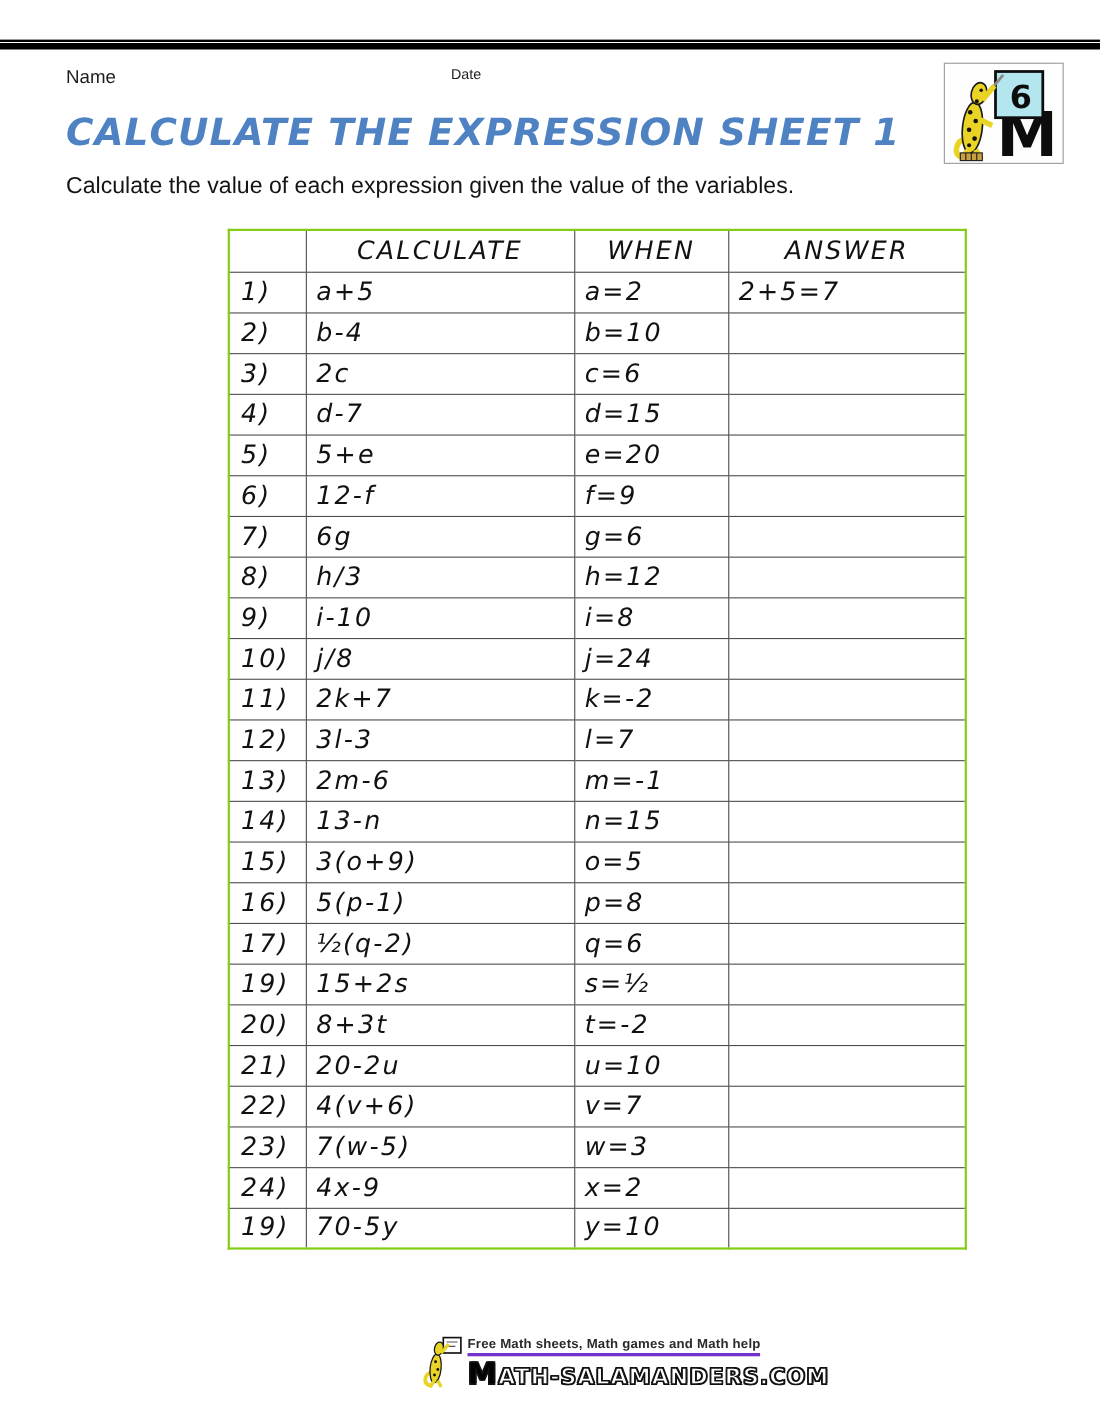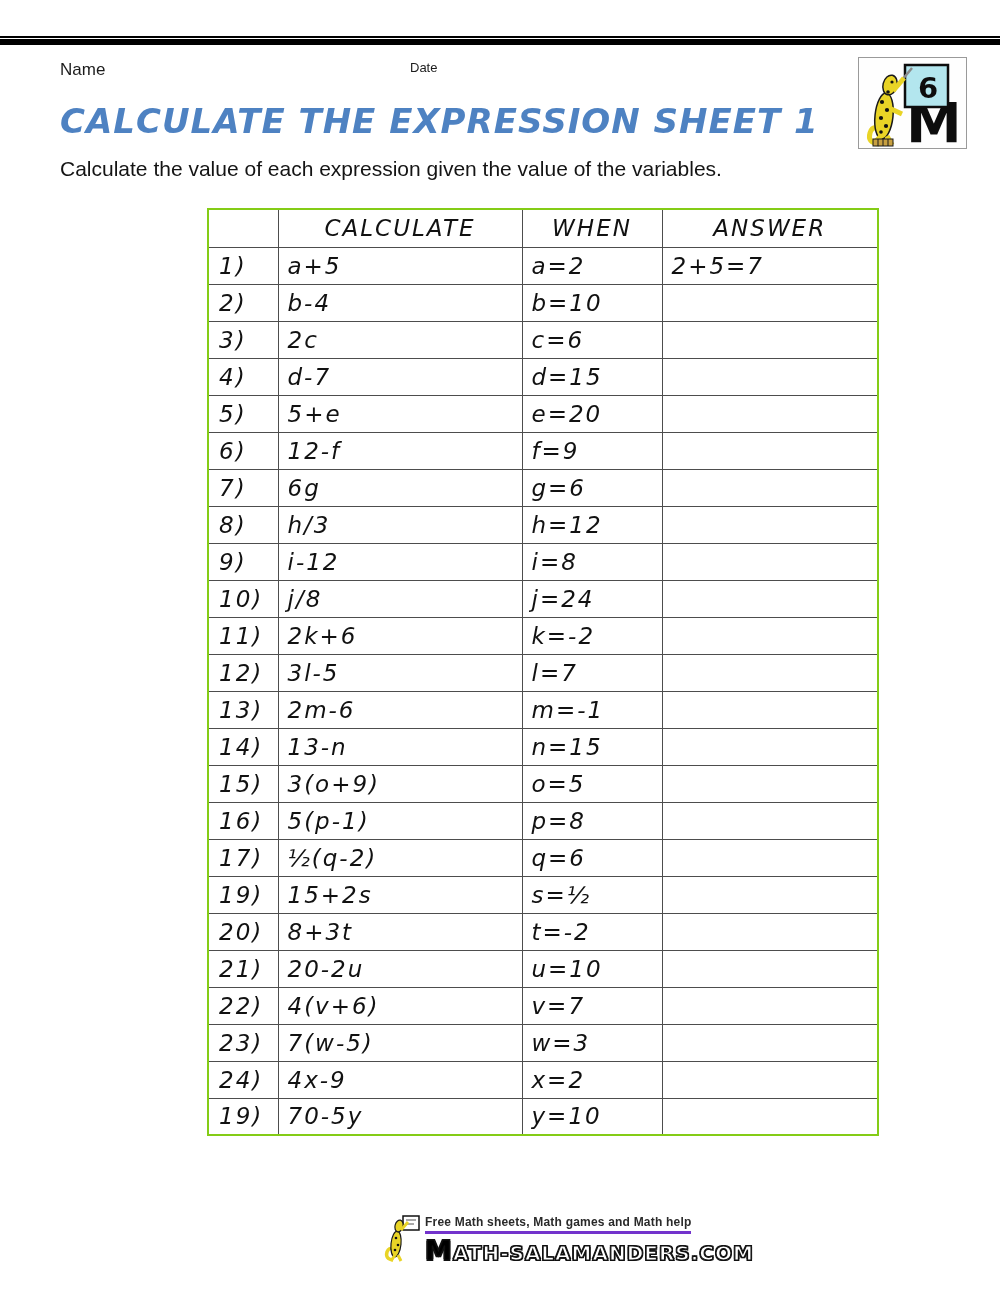--- a/index.html
+++ b/index.html
@@ -186,39 +186,39 @@
     <td></td>
   </tr>
       <tr>
     <td class="num-cell">8)</td>
     <td>h/3</td>
     <td>h=12</td>
     <td></td>
   </tr>
       <tr>
     <td class="num-cell">9)</td>
-    <td>i-12</td>
+    <td>i-10</td>
     <td>i=8</td>
     <td></td>
   </tr>
       <tr>
     <td class="num-cell">10)</td>
     <td>j/8</td>
     <td>j=24</td>
     <td></td>
   </tr>
       <tr>
     <td class="num-cell">11)</td>
-    <td>2k+6</td>
+    <td>2k+7</td>
     <td>k=-2</td>
     <td></td>
   </tr>
       <tr>
     <td class="num-cell">12)</td>
-    <td>3l-5</td>
+    <td>3l-3</td>
     <td>l=7</td>
     <td></td>
   </tr>
       <tr>
     <td class="num-cell">13)</td>
     <td>2m-6</td>
     <td>m=-1</td>
     <td></td>
   </tr>
       <tr>

